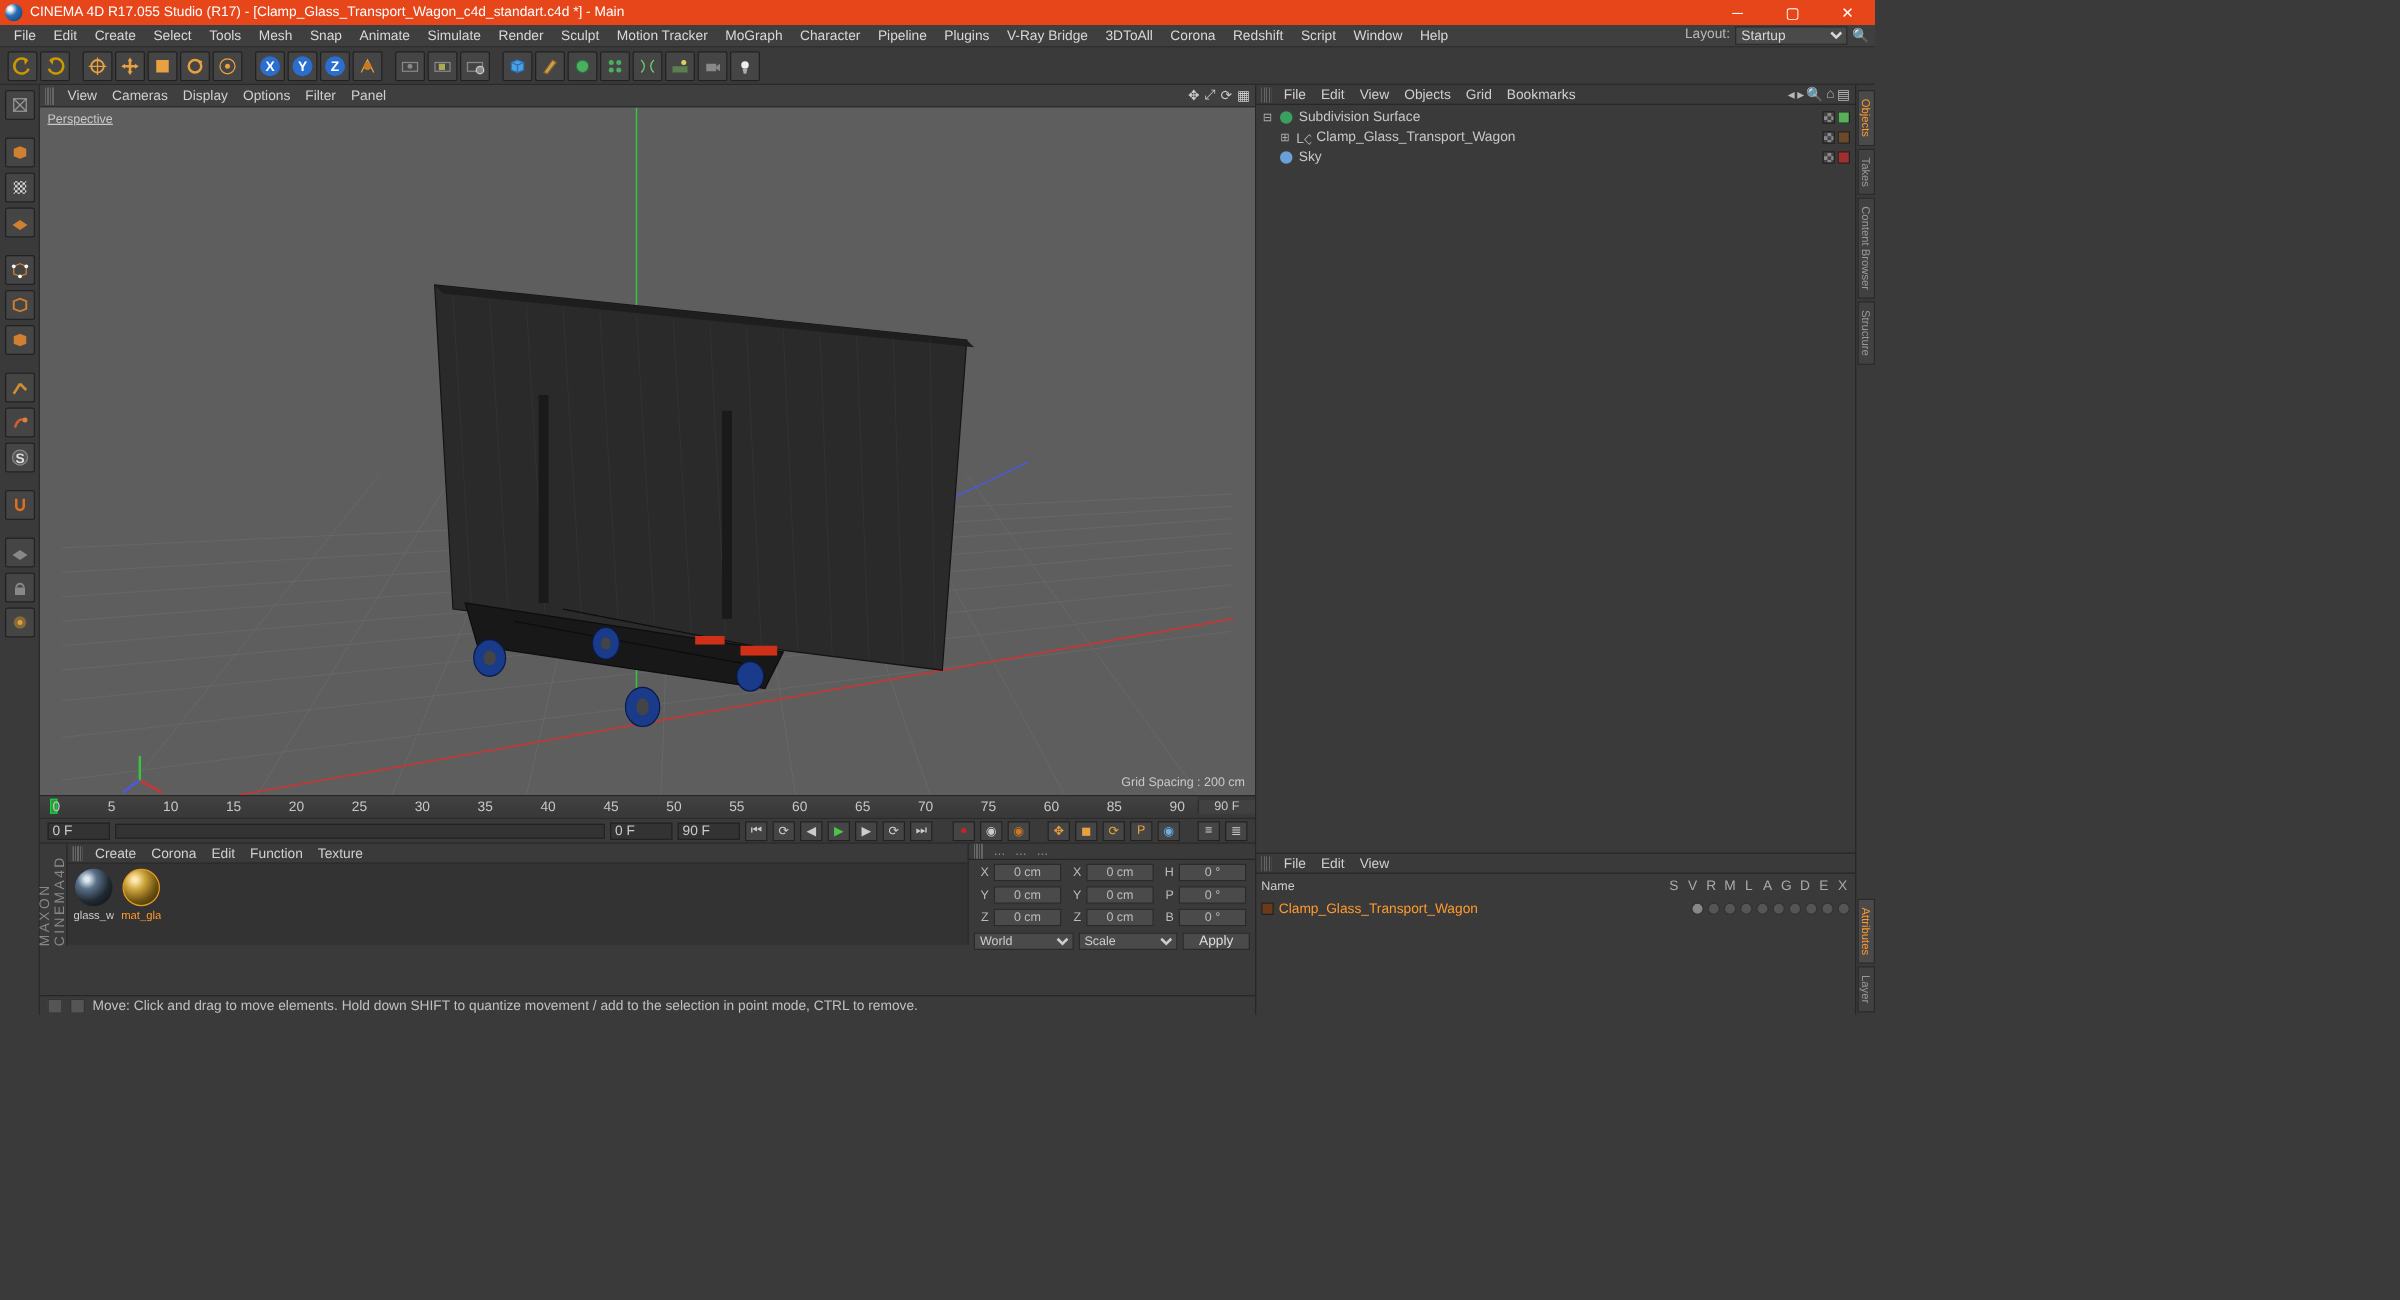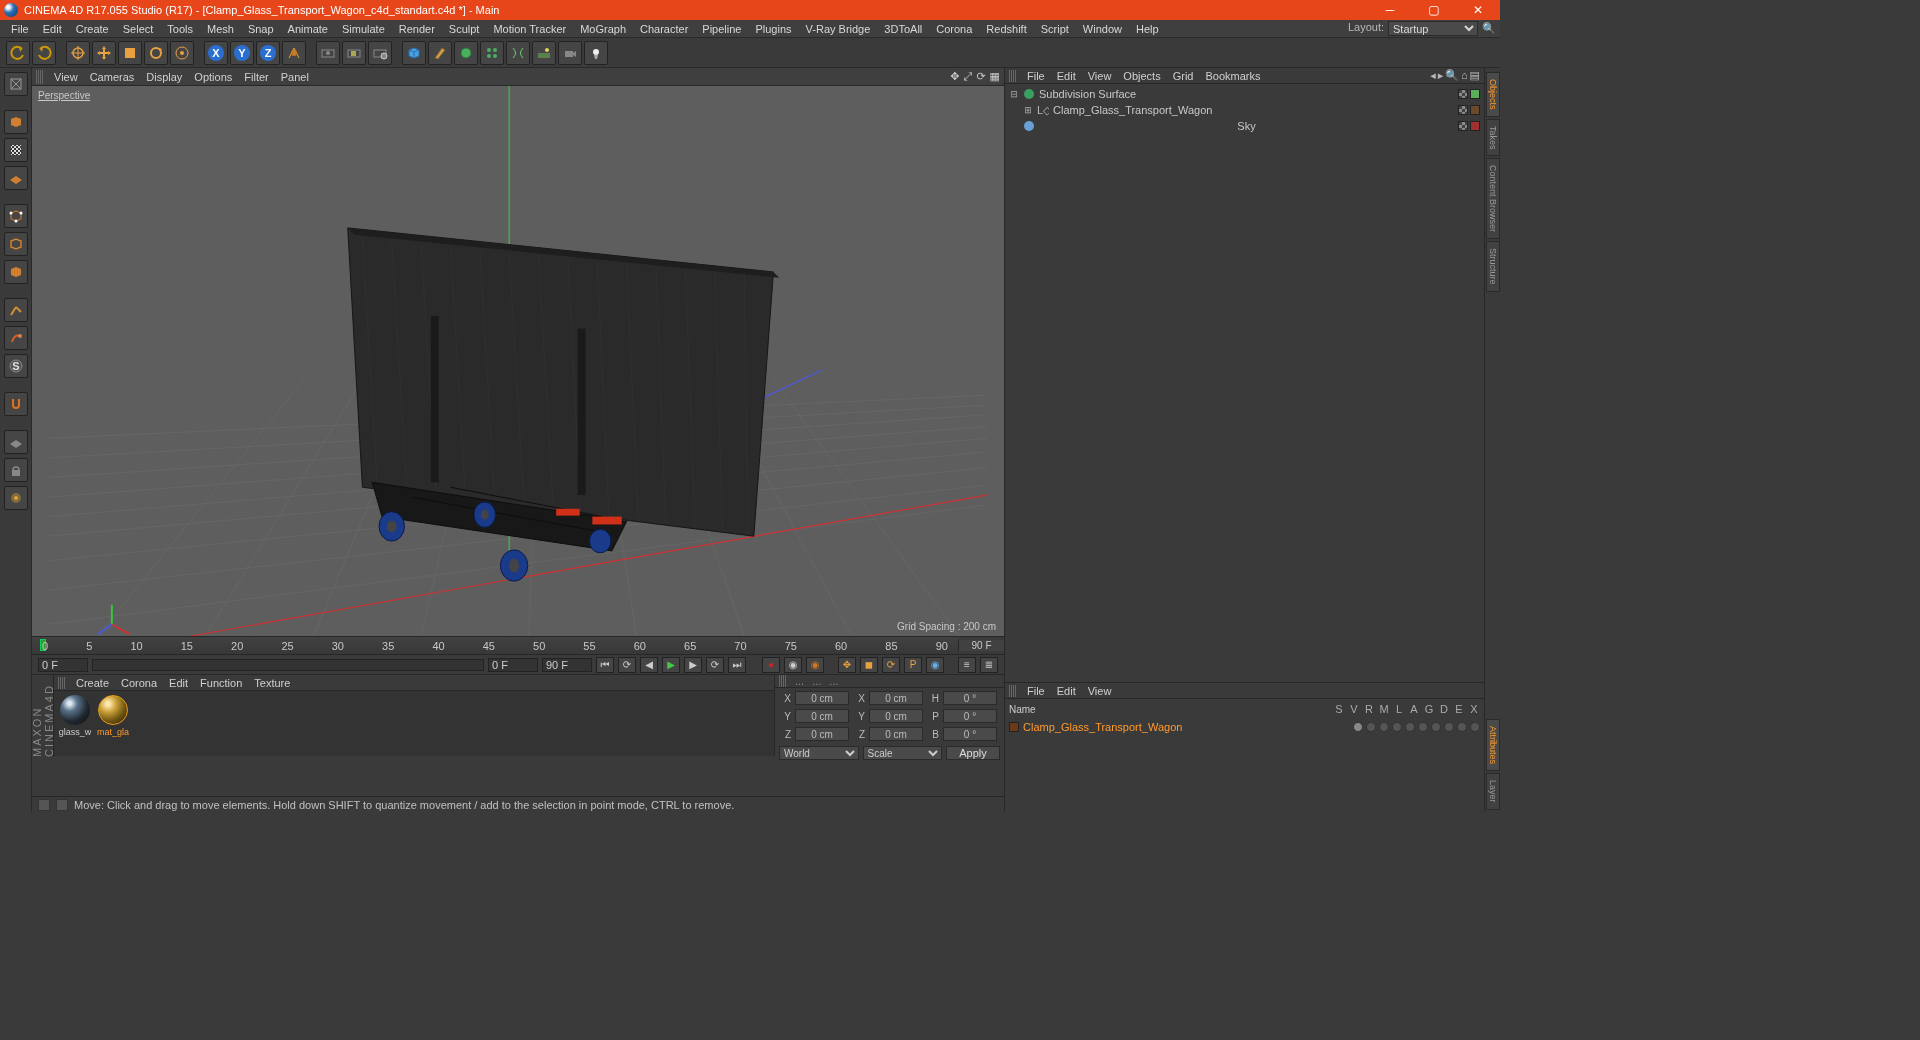--- a/index.html
+++ b/index.html
@@ -624,21 +624,21 @@
                   <svg width="12" height="12">
                     <text x="0" y="10" fill="#bbb" font-size="10">L◇</text>
                   </svg>
                 </span>
                 <span class="oname">Clamp_Glass_Transport_Wagon</span>
                 <span class="tags">
                   <span class="tag checker"></span>
                   <span class="tag mat"></span>
                 </span>
               </div>
-              <div class="objrow" style="padding-left: 4px; text-align: center;">
+              <div class="objrow" style="padding-left: 4px;">
                 <span class="exp"></span>
                 <span class="oicon">
                   <svg width="12" height="12">
                     <circle cx="6" cy="6" r="5" fill="#6aa0d8"></circle>
                   </svg>
                 </span>
                 <span class="oname">Sky</span>
                 <span class="tags">
                   <span class="tag checker"></span>
                   <span class="tag red"></span>

